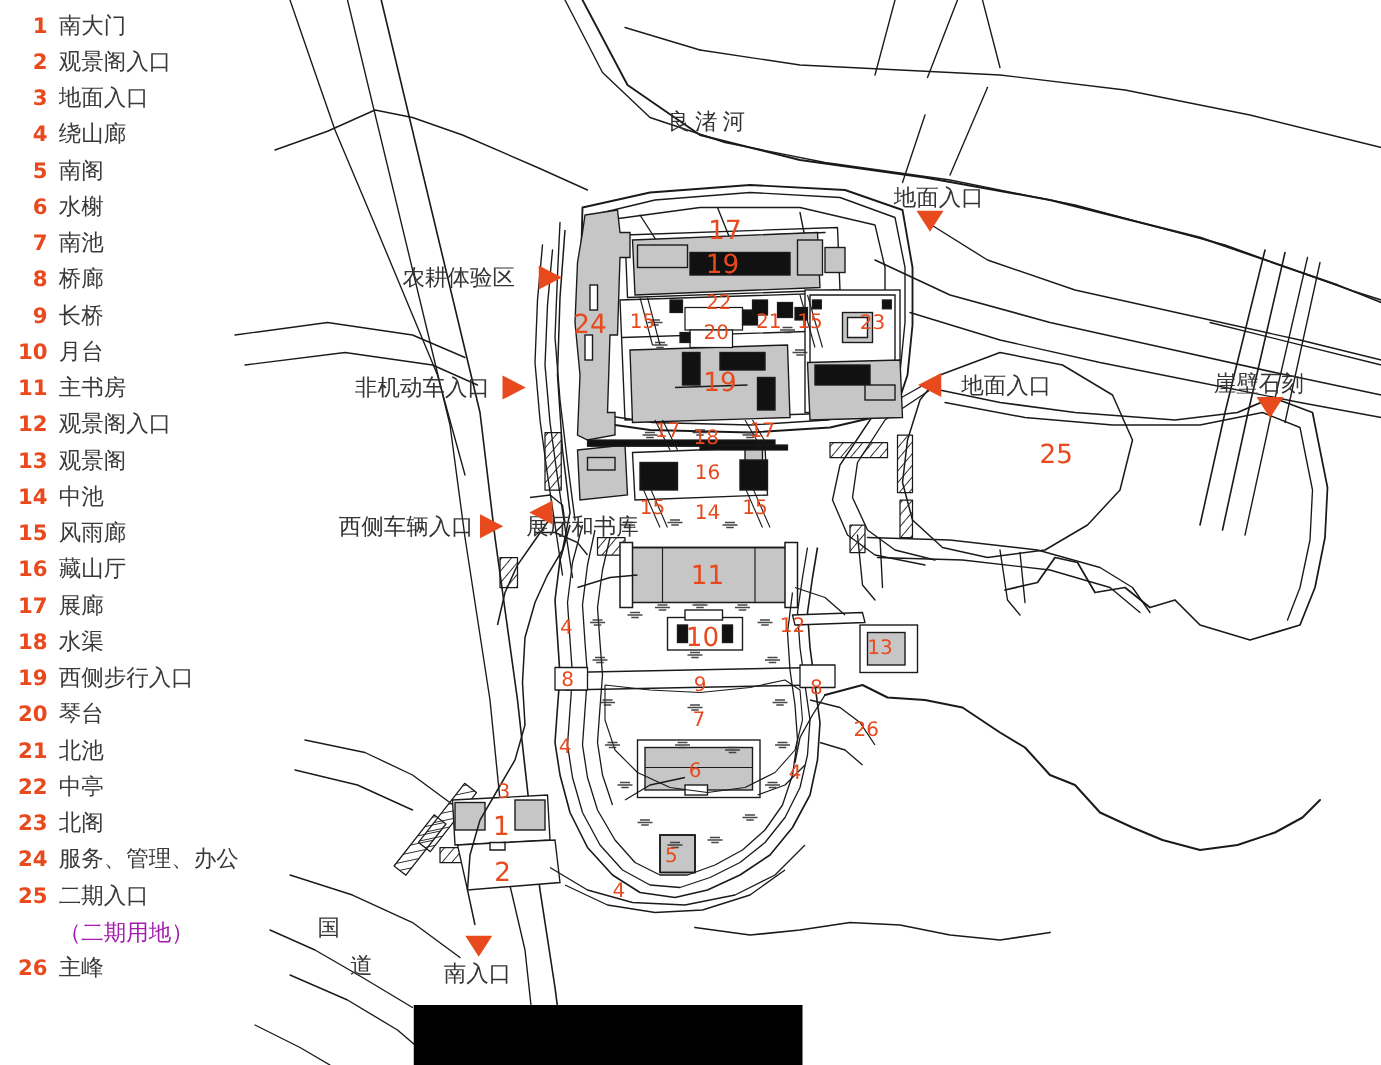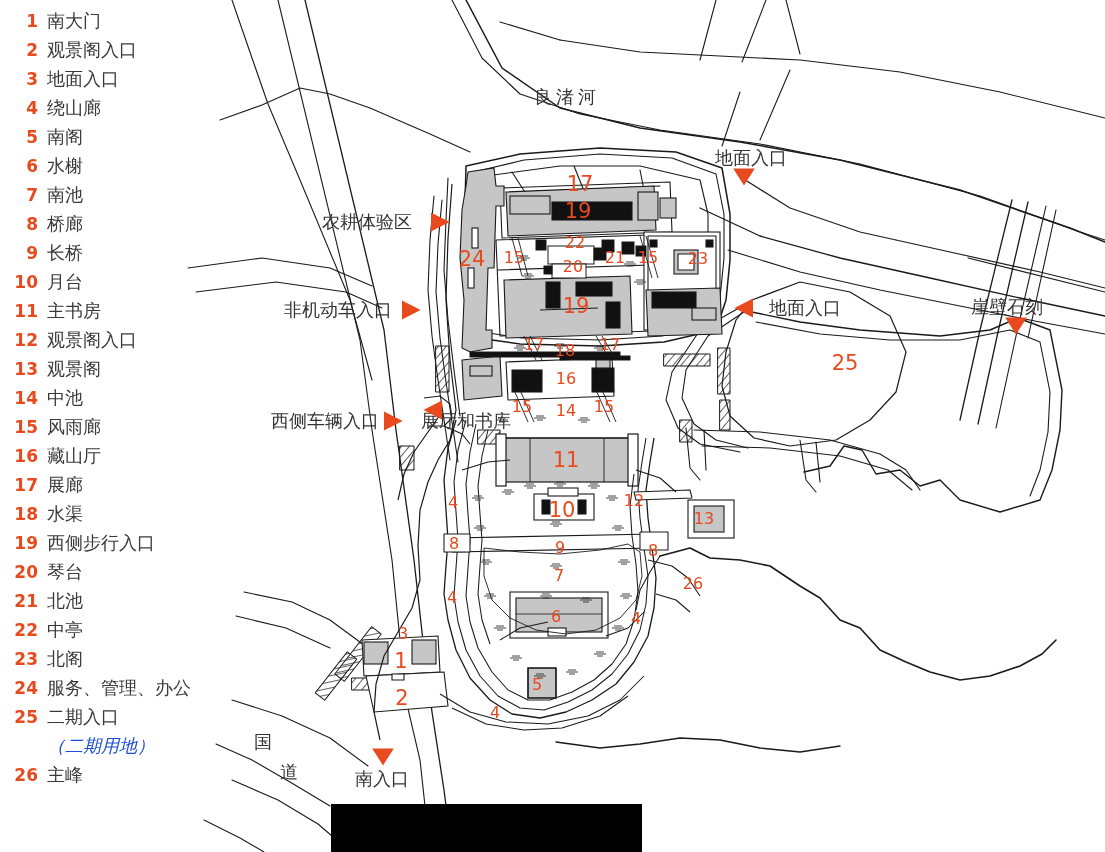--- a/index.html
+++ b/index.html
@@ -16,21 +16,21 @@
   .legend-row{position:absolute;left:0;height:30px;display:flex;align-items:center;}
   .legend-num{
     width:38px;text-align:right;color:#E8491D;
     font-size:17px;font-weight:600;font-family:"DejaVu Sans","Liberation Sans",sans-serif;
     letter-spacing:0px;
   }
   .legend-label{
     margin-left:9px;color:#393939;font-size:18px;line-height:1;
     font-family:"DejaVu Sans","Liberation Sans",sans-serif;white-space:nowrap;
   }
-  .legend-sub{margin-left:47px;color:#1d4ed8;font-size:18px;font-style:italic;}
+  .legend-sub{margin-left:47px;color:#a21caf;font-size:18px;}
 
   
   #scalebar{position:absolute;left:0;top:795px;width:300px;height:57px;}
 
   
   #redaction{position:absolute;left:331px;top:804px;width:311px;height:48px;background:#000;}
 
   
   #map{position:absolute;left:0;top:0;width:1105px;height:852px;}
   #map svg{display:block;}

